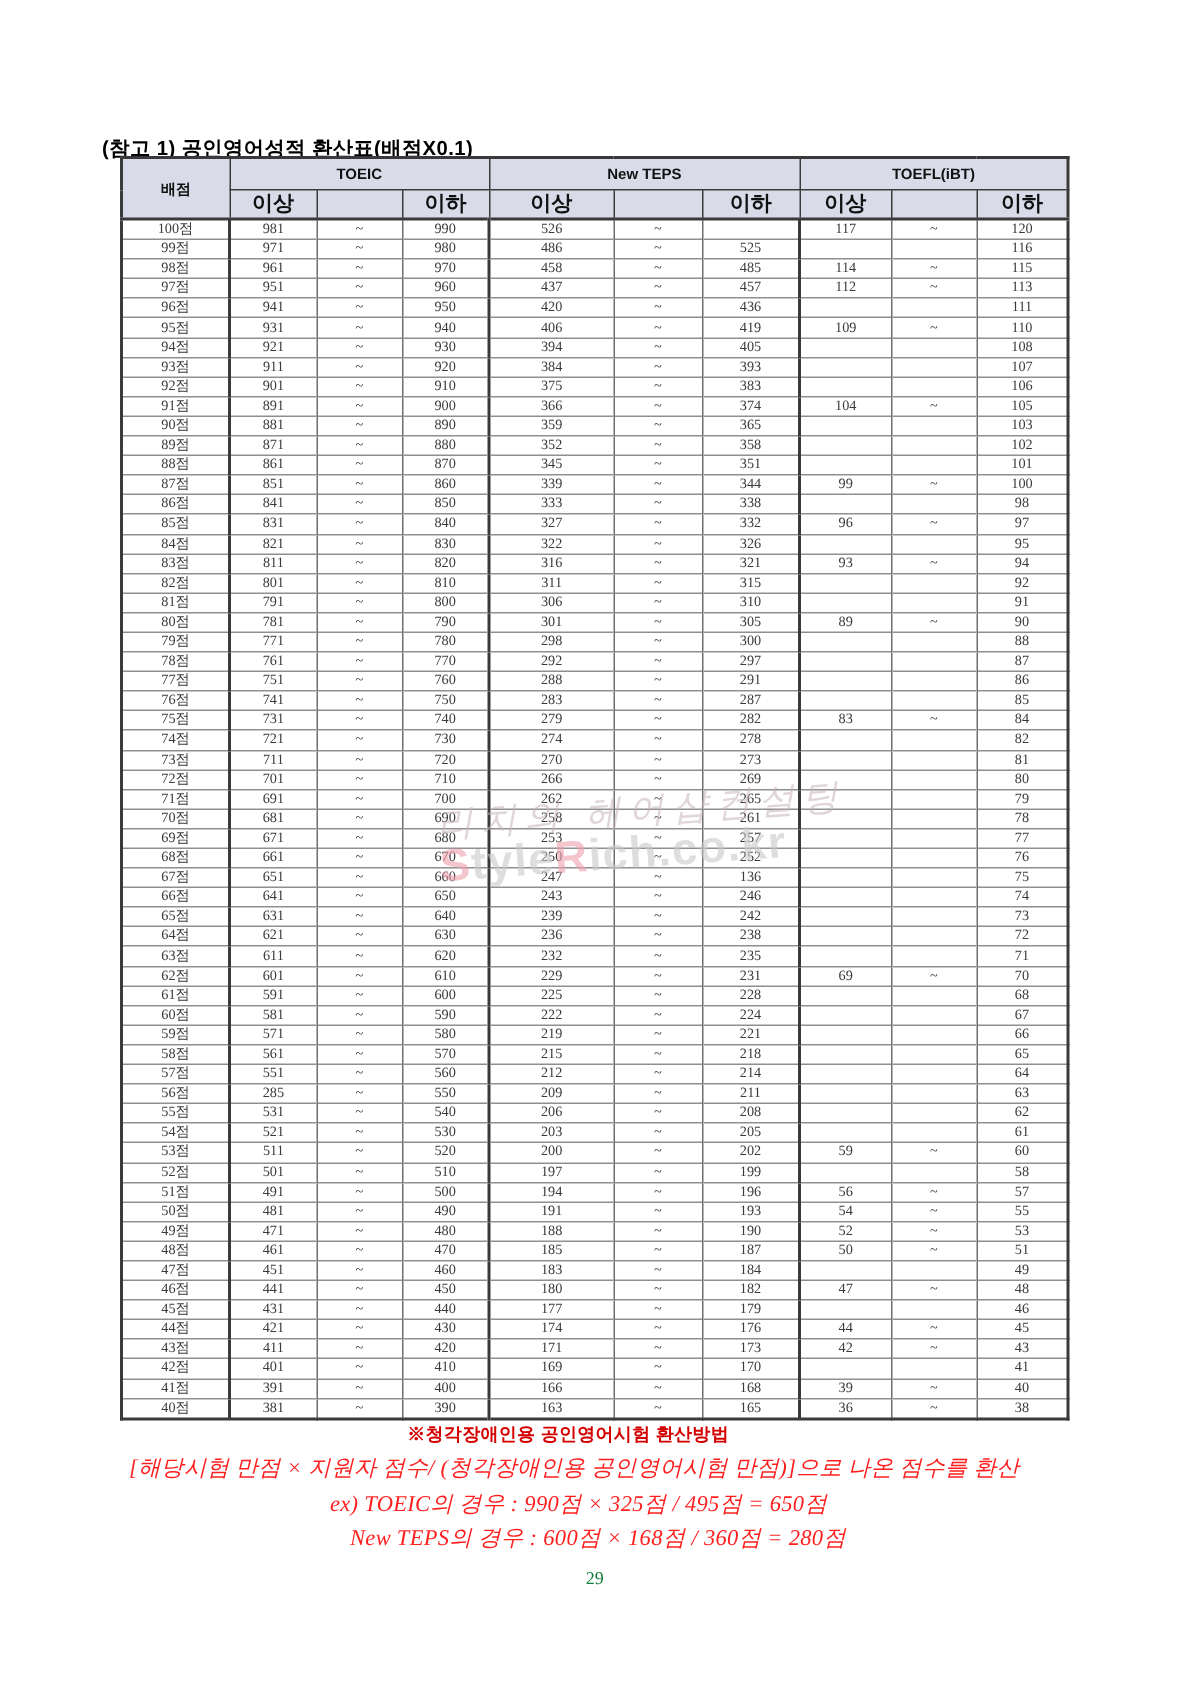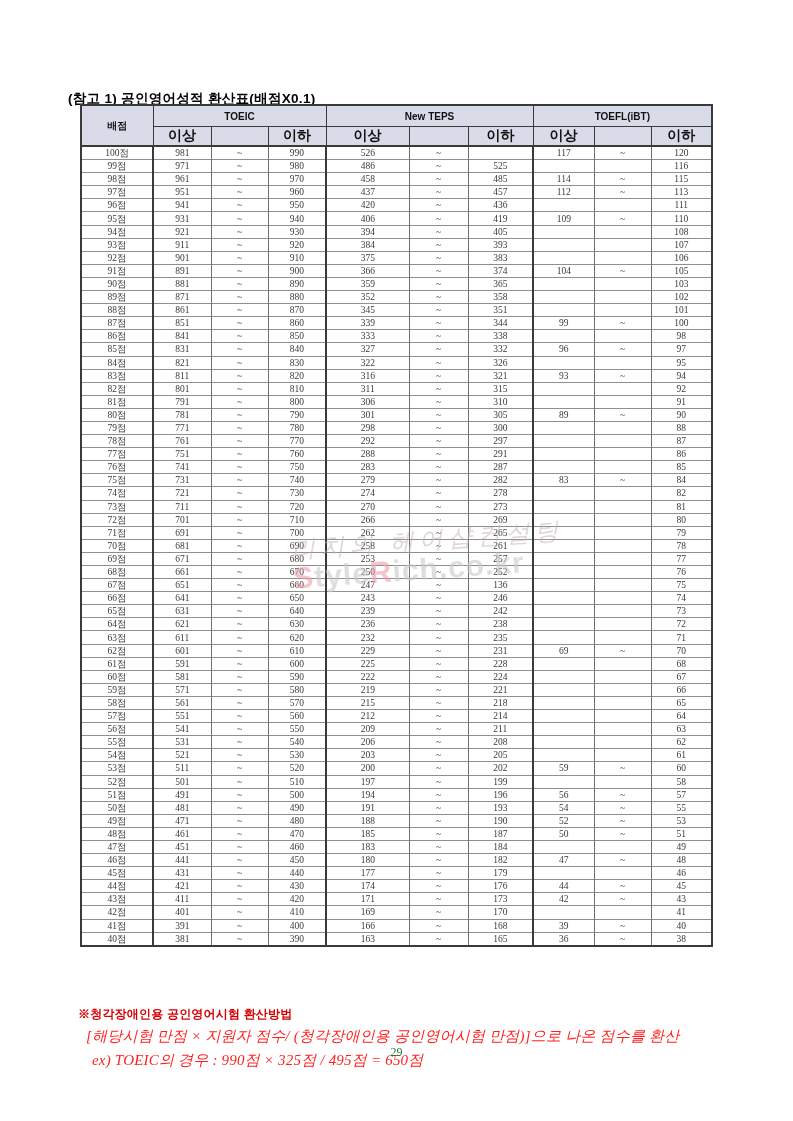--- a/index.html
+++ b/index.html
@@ -40,22 +40,23 @@
     font-family:"Liberation Serif", serif;
     font-size:9.5px; color:#3a3a3a;
     overflow:hidden; white-space:nowrap;
   }
   table.conv tbody td:nth-child(1),
   table.conv tbody td:nth-child(4),
   table.conv tbody td:nth-child(7) { border-right:2px solid #3a3a3a; }
   table.conv tbody td:nth-child(10) { border-right:none; }
   
   .notes {
-    position:absolute; left:78px; top:1006px;
+    position:absolute; left:78px; top:948px;
     font-family:"Liberation Serif", serif;
+    text-align:center;
   }
   .notes .n-head {
     font-family:"Liberation Sans", sans-serif;
     font-weight:bold; font-size:12px; color:#d40000;
     margin-bottom:4px; letter-spacing:0.2px;
   }
   .notes .n-line {
     font-size:15px; color:#ff1f1f;
     margin-bottom:4.5px; letter-spacing:0.2px;font-style:italic;
   }
@@ -651,21 +652,21 @@
           <td>560</td>
           <td>212</td>
           <td>~</td>
           <td>214</td>
           <td></td>
           <td></td>
           <td>64</td>
         </tr>
         <tr>
           <td>56점</td>
-          <td>541</td>
+          <td>285</td>
           <td>~</td>
           <td>550</td>
           <td>209</td>
           <td>~</td>
           <td>211</td>
           <td></td>
           <td></td>
           <td>63</td>
         </tr>
         <tr>
@@ -860,20 +861,21 @@
           <td>~</td>
           <td>38</td>
         </tr>
       </tbody>
   </table>
 
   <div class="notes">
     <div class="n-head">※청각장애인용 공인영어시험 환산방법</div>
     <div class="n-line ind1">[해당시험 만점 × 지원자 점수/ (청각장애인용 공인영어시험 만점)]으로 나온 점수를 환산</div>
     <div class="n-line ind3">ex) TOEIC의 경우 : 990점 × 325점 / 495점 = 650점</div>
+    <div class="n-line ind4">New TEPS의 경우 : 600점 × 168점 / 360점 = 280점</div>
   </div>
 
   <div class="watermark">
     <div class="wm-script">리치의 헤어샵컨설팅</div>
     <div class="wm-site"><span class="pink">S</span><span>tyle</span><span class="pink">R</span><span>ich.co.kr</span></div>
   </div>
 
   <div class="page-number">29</div>
 
 </div>

